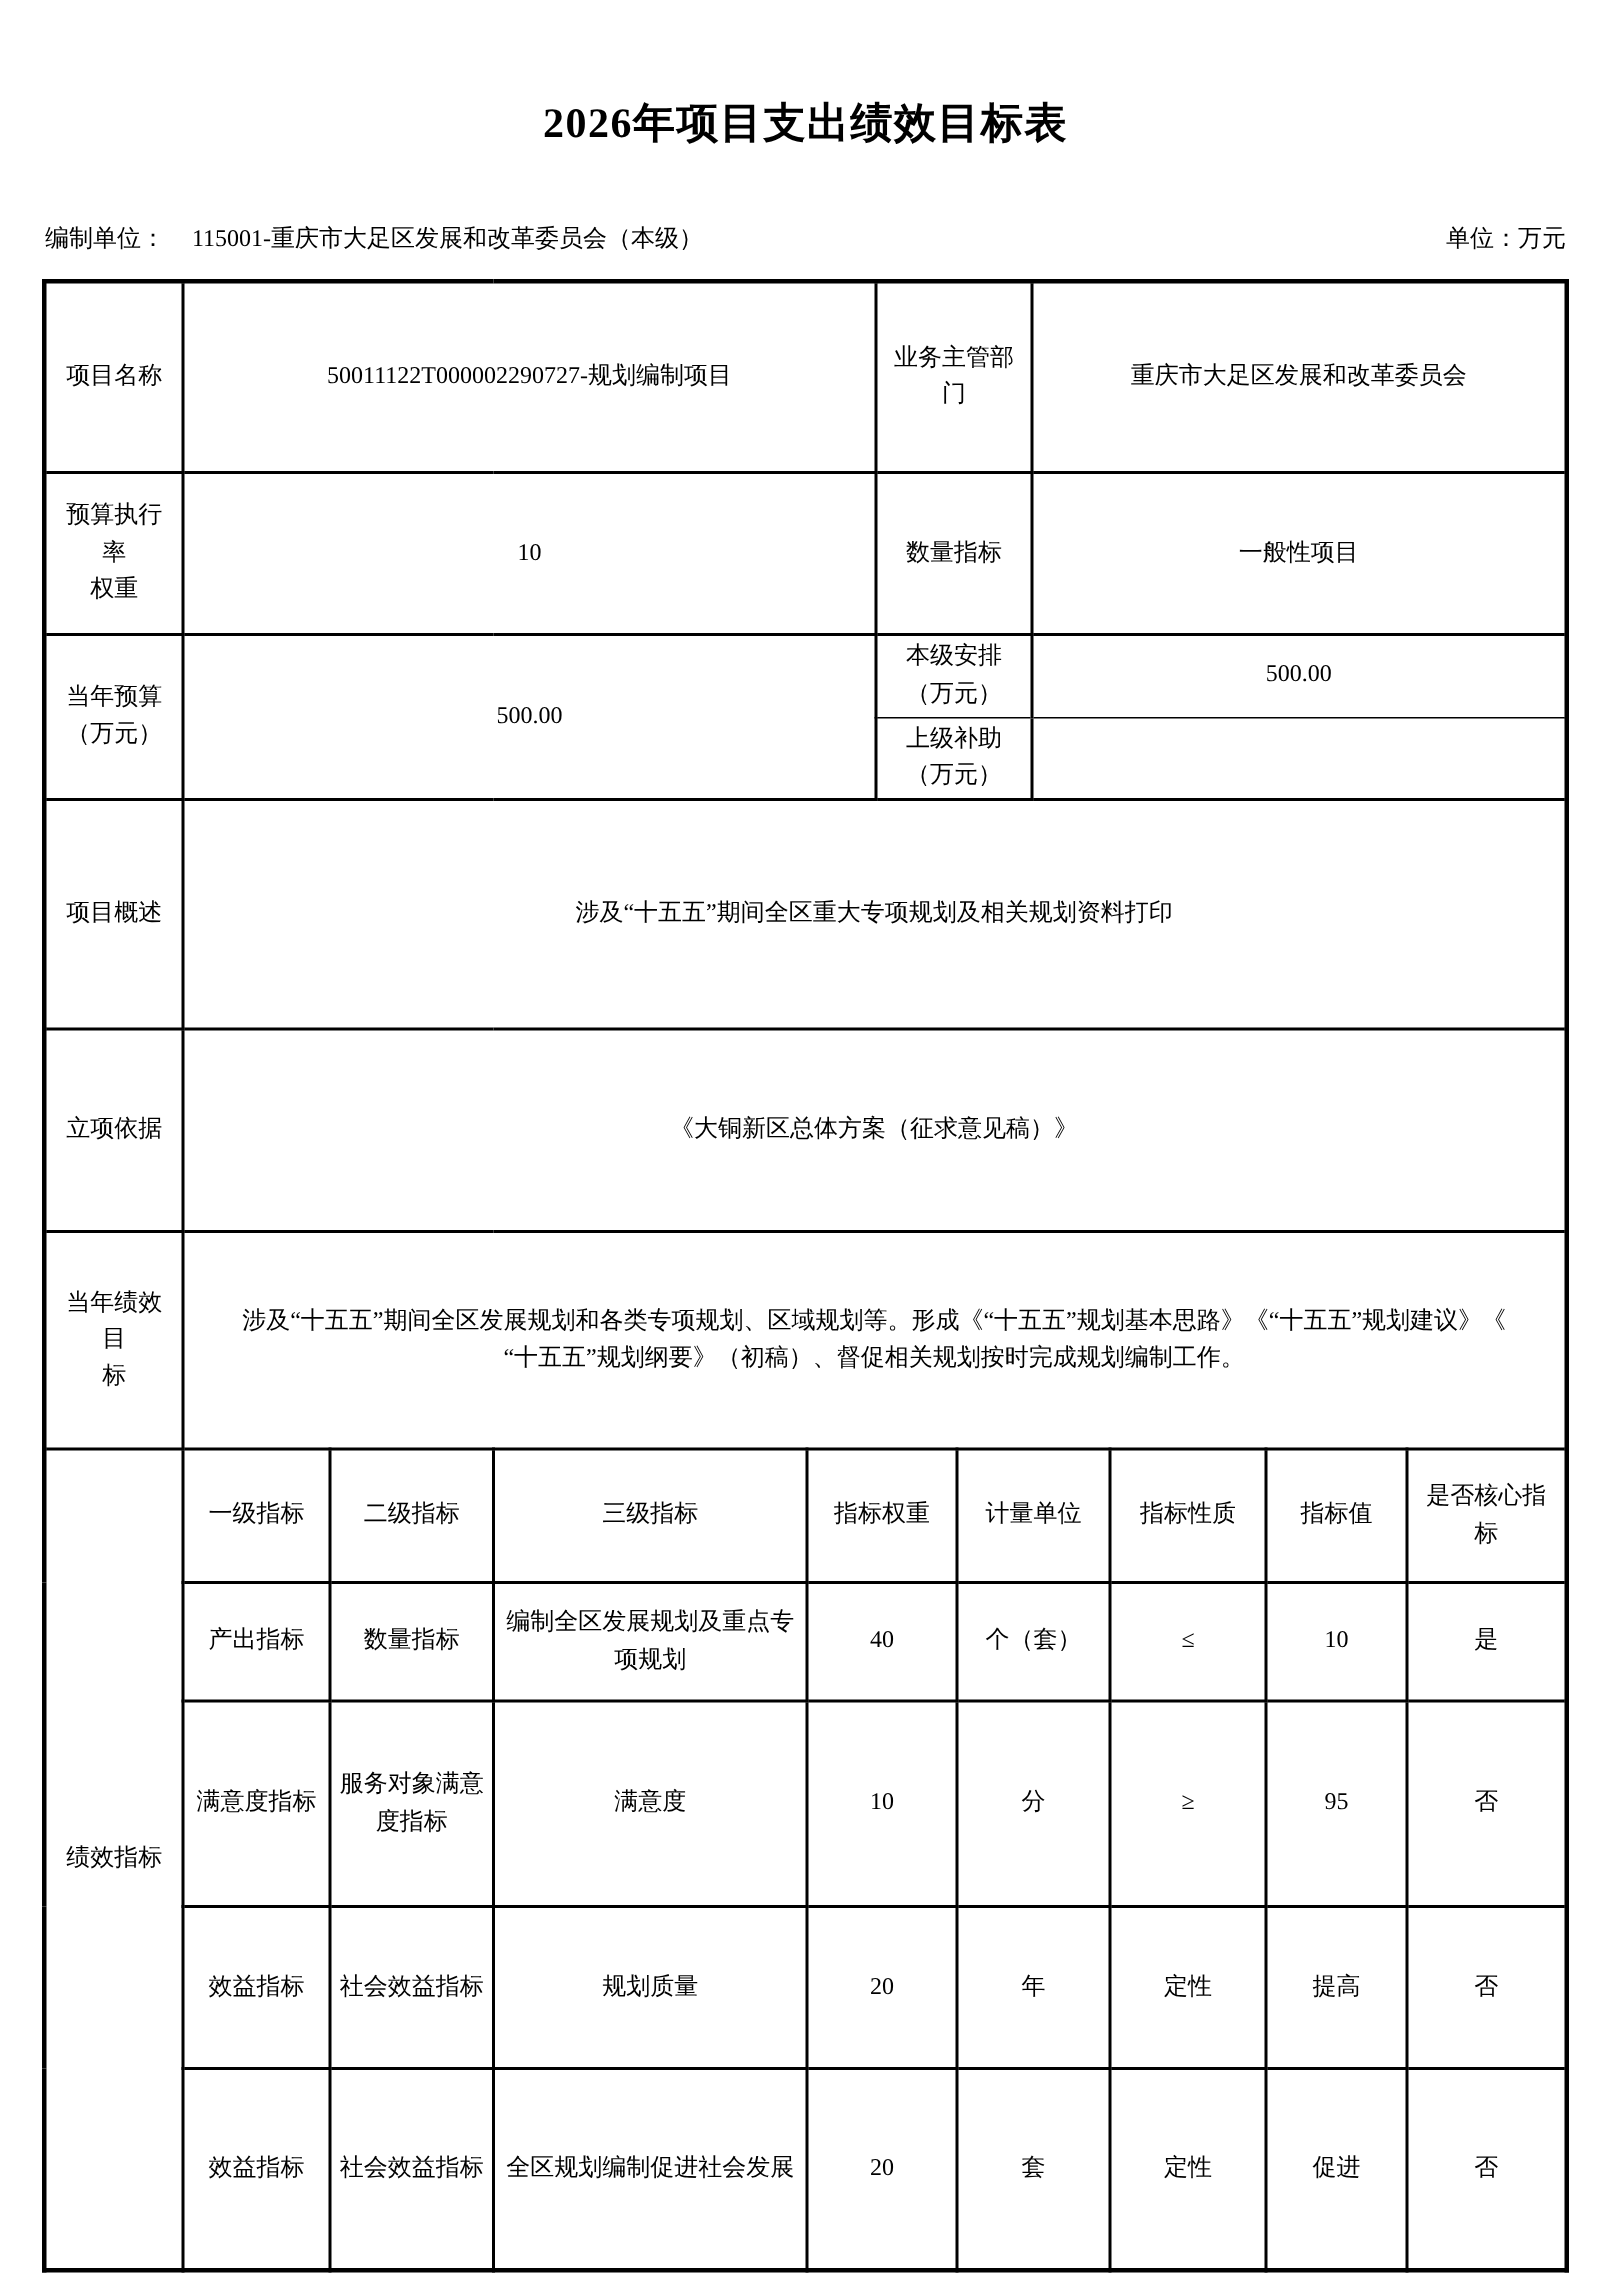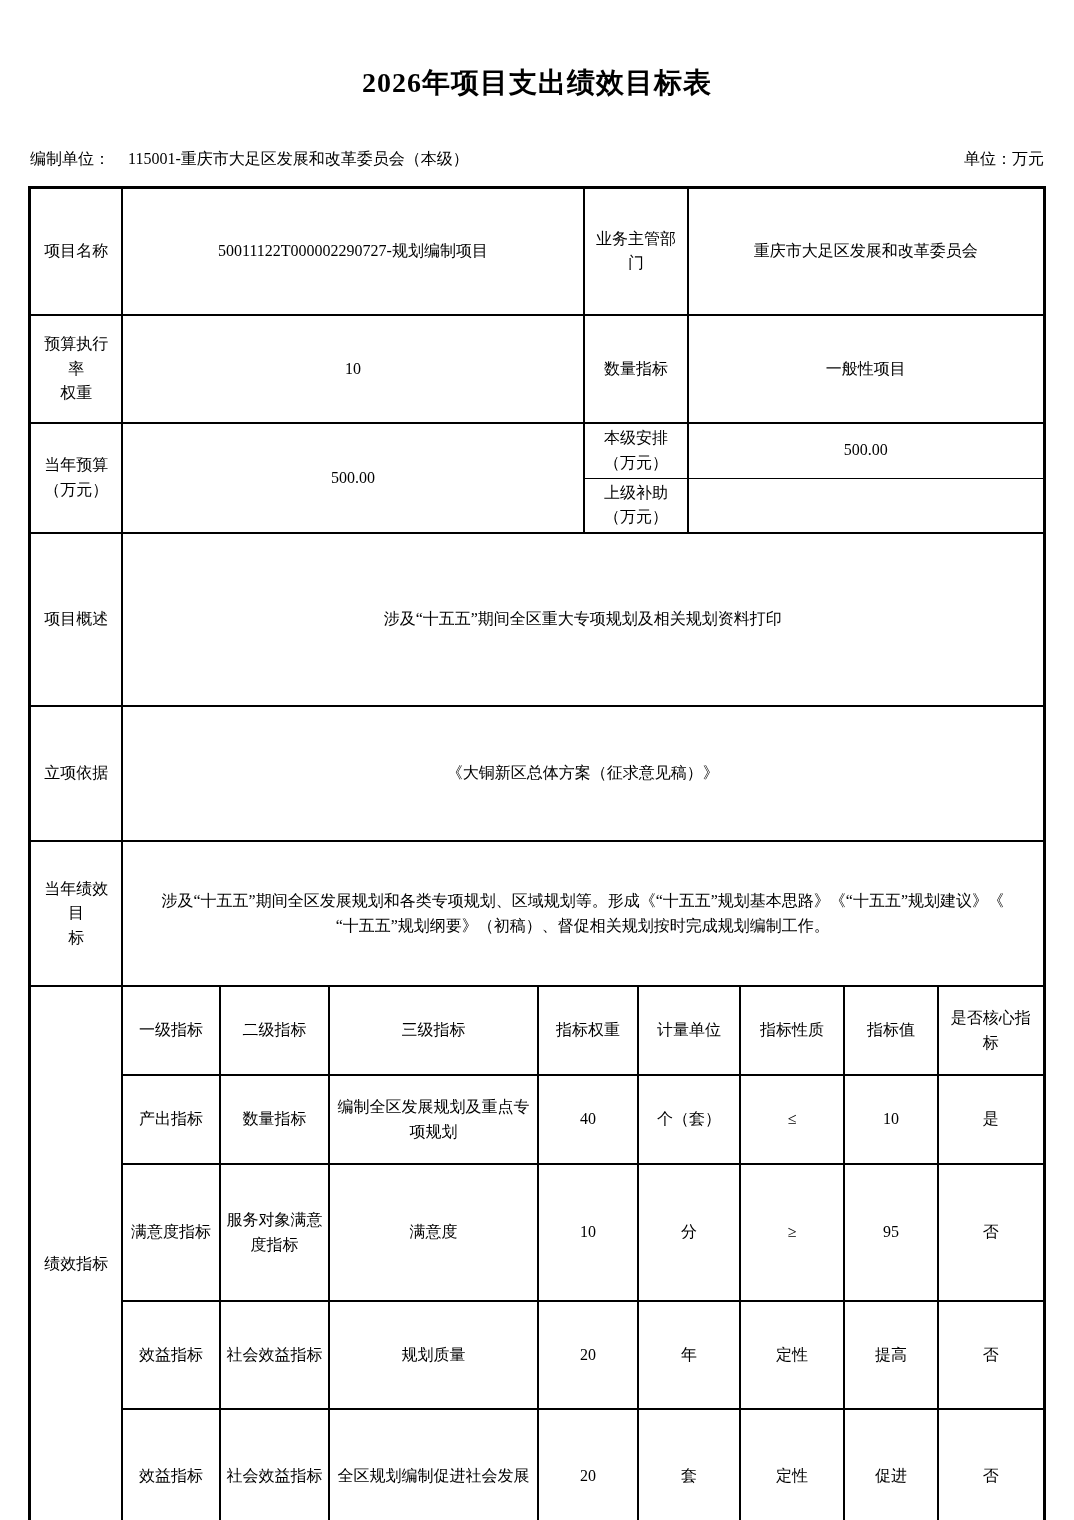--- a/index.html
+++ b/index.html
@@ -96,21 +96,21 @@
       <td class="c bthin" colspan="2">本级安排
 （万元）</td>
       <td class="c bthin" colspan="4">500.00</td>
     </tr>
     <tr style="height:49px">
       <td class="c tthin" colspan="2">上级补助
 （万元）</td>
       <td class="c tthin" colspan="4"></td>
     </tr>
 
-    <tr style="height:173px">
+    <tr style="height:153px">
       <td class="c">项目概述</td>
       <td class="l" colspan="10">涉及“十五五”期间全区重大专项规划及相关规划资料打印</td>
     </tr>
 
     <tr style="height:135px">
       <td class="c">立项依据</td>
       <td class="l" colspan="10">《大铜新区总体方案（征求意见稿）》</td>
     </tr>
 
     <tr style="height:145px">
@@ -126,21 +126,21 @@
       <td class="c">二级指标</td>
       <td class="c">三级指标</td>
       <td class="c" colspan="2">指标权重</td>
       <td class="c" colspan="2">计量单位</td>
       <td class="c">指标性质</td>
       <td class="c">指标值</td>
       <td class="c">是否核心指
 标</td>
     </tr>
 
-    <tr style="height:89px">
+    <tr style="height:79px">
       <td class="l">产出指标</td>
       <td class="l">数量指标</td>
       <td class="l">编制全区发展规划及重点专
 项规划</td>
       <td class="c" colspan="2">40</td>
       <td class="c" colspan="2">个（套）</td>
       <td class="c">≤</td>
       <td class="c">10</td>
       <td class="c">是</td>
     </tr>

